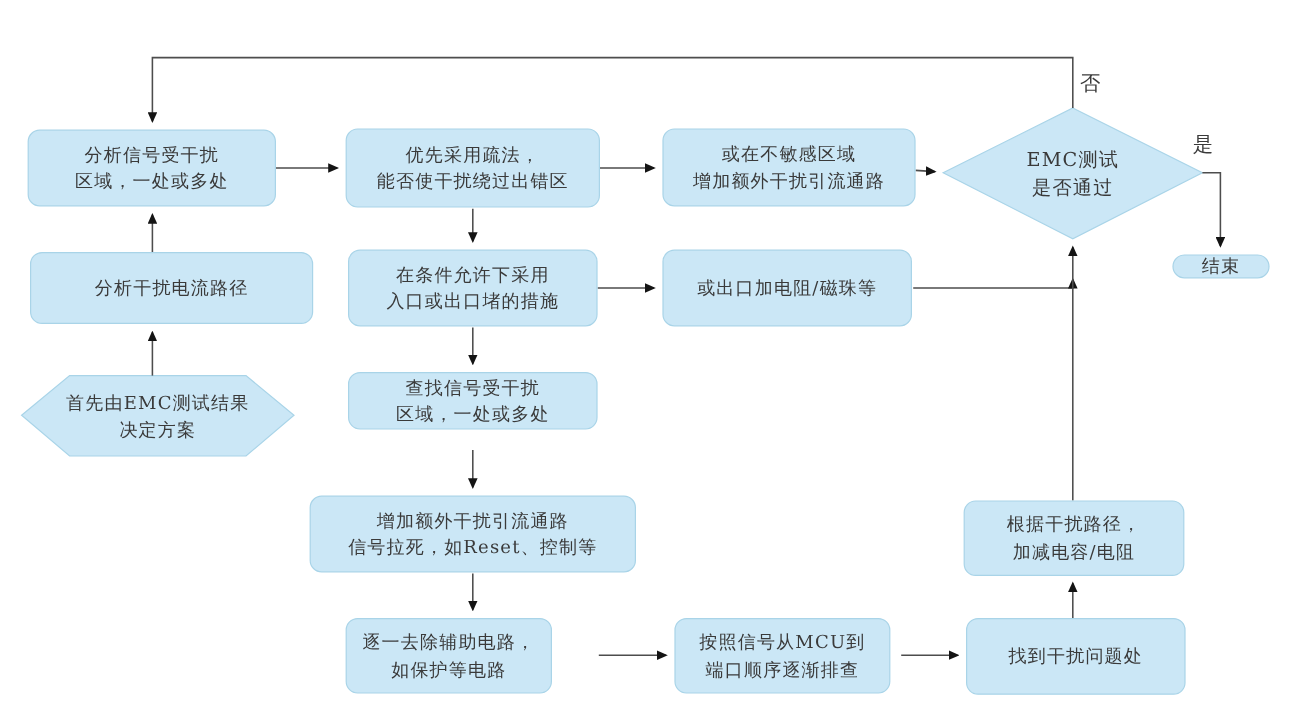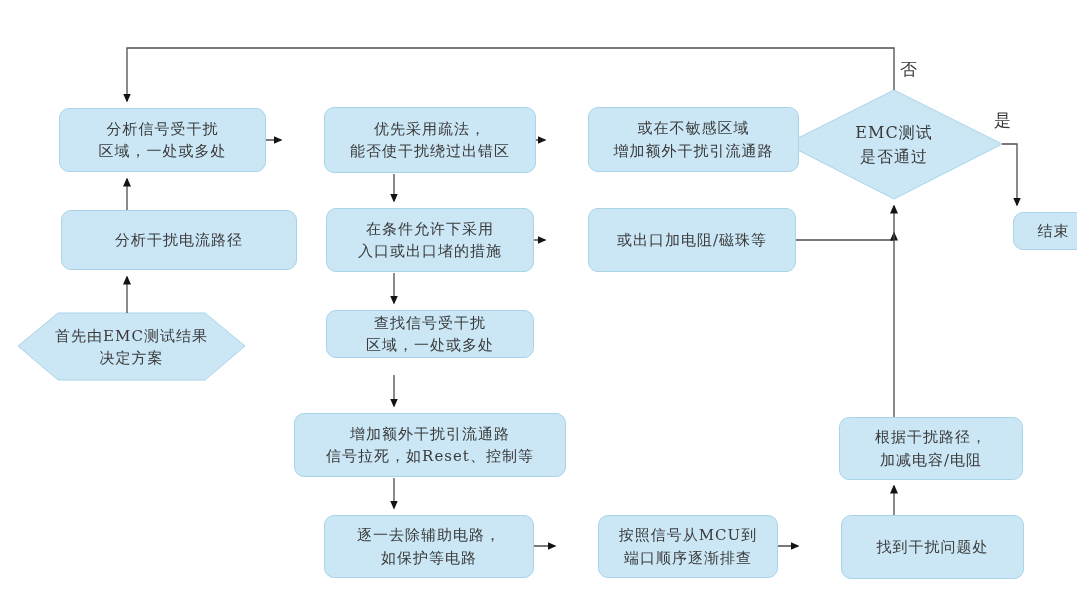--- a/index.html
+++ b/index.html
@@ -7,21 +7,20 @@
     position:relative;width:1077px;height:596px;background:#ffffff;
     font-family:"DejaVu Serif","Liberation Serif",serif;
     color:#3a3a3a;overflow:hidden;
   }
   #wires{position:absolute;left:0;top:0;width:1077px;height:596px;}
   .node{
     position:absolute;display:flex;flex-direction:column;justify-content:center;align-items:center;
     background:#cbe7f6;border:1px solid #a9d4e8;border-radius:10px;
     font-size:15px;line-height:1.5;text-align:center;letter-spacing:1px;
     box-sizing:border-box;
-    margin-left:36px;
   }
   .overlay{
     position:absolute;display:flex;flex-direction:column;justify-content:center;align-items:center;
     background:transparent;border:none;font-size:15px;line-height:1.5;text-align:center;letter-spacing:1px;
   }
   .edge-label{position:absolute;font-size:17px;letter-spacing:0;}
   .node span,.overlay span{display:block;}
 </style>
 </head>
 <body>
@@ -80,21 +79,21 @@
     <span>入口或出口堵的措施</span>
   </div>
   <div class="node" style="left:290px;top:310px;width:208px;height:48px">
     <span>查找信号受干扰</span>
     <span>区域，一处或多处</span>
   </div>
   <div class="node" style="left:258px;top:413px;width:272px;height:64px">
     <span>增加额外干扰引流通路</span>
     <span>信号拉死，如Reset、控制等</span>
   </div>
-  <div class="node" style="left:288px;top:515px;width:210px;height:63px">
+  <div class="node" style="left:288px;top:515px;width:172px;height:63px">
     <span>逐一去除辅助电路，</span>
     <span>如保护等电路</span>
   </div>
 
   <div class="node" style="left:552px;top:107px;width:211px;height:65px">
     <span>或在不敏感区域</span>
     <span>增加额外干扰引流通路</span>
   </div>
   <div class="node" style="left:552px;top:208px;width:208px;height:64px">
     <span>或出口加电阻/磁珠等</span>
@@ -109,20 +108,20 @@
     <span>是否通过</span>
   </div>
   <div class="node" style="left:803px;top:417px;width:184px;height:63px">
     <span>根据干扰路径，</span>
     <span>加减电容/电阻</span>
   </div>
   <div class="node" style="left:805px;top:515px;width:183px;height:64px">
     <span>找到干扰问题处</span>
   </div>
 
-  <div class="node" style="left:977px;top:212px;width:81px;height:38px">
+  <div class="node" style="left:977px;top:212px;width:81px;height:20px">
     <span>结束</span>
   </div>
 
   <div class="edge-label" style="left:900px;top:58px">否</div>
   <div class="edge-label" style="left:994px;top:109px">是</div>
 
 </div>
 
 </body></html>

